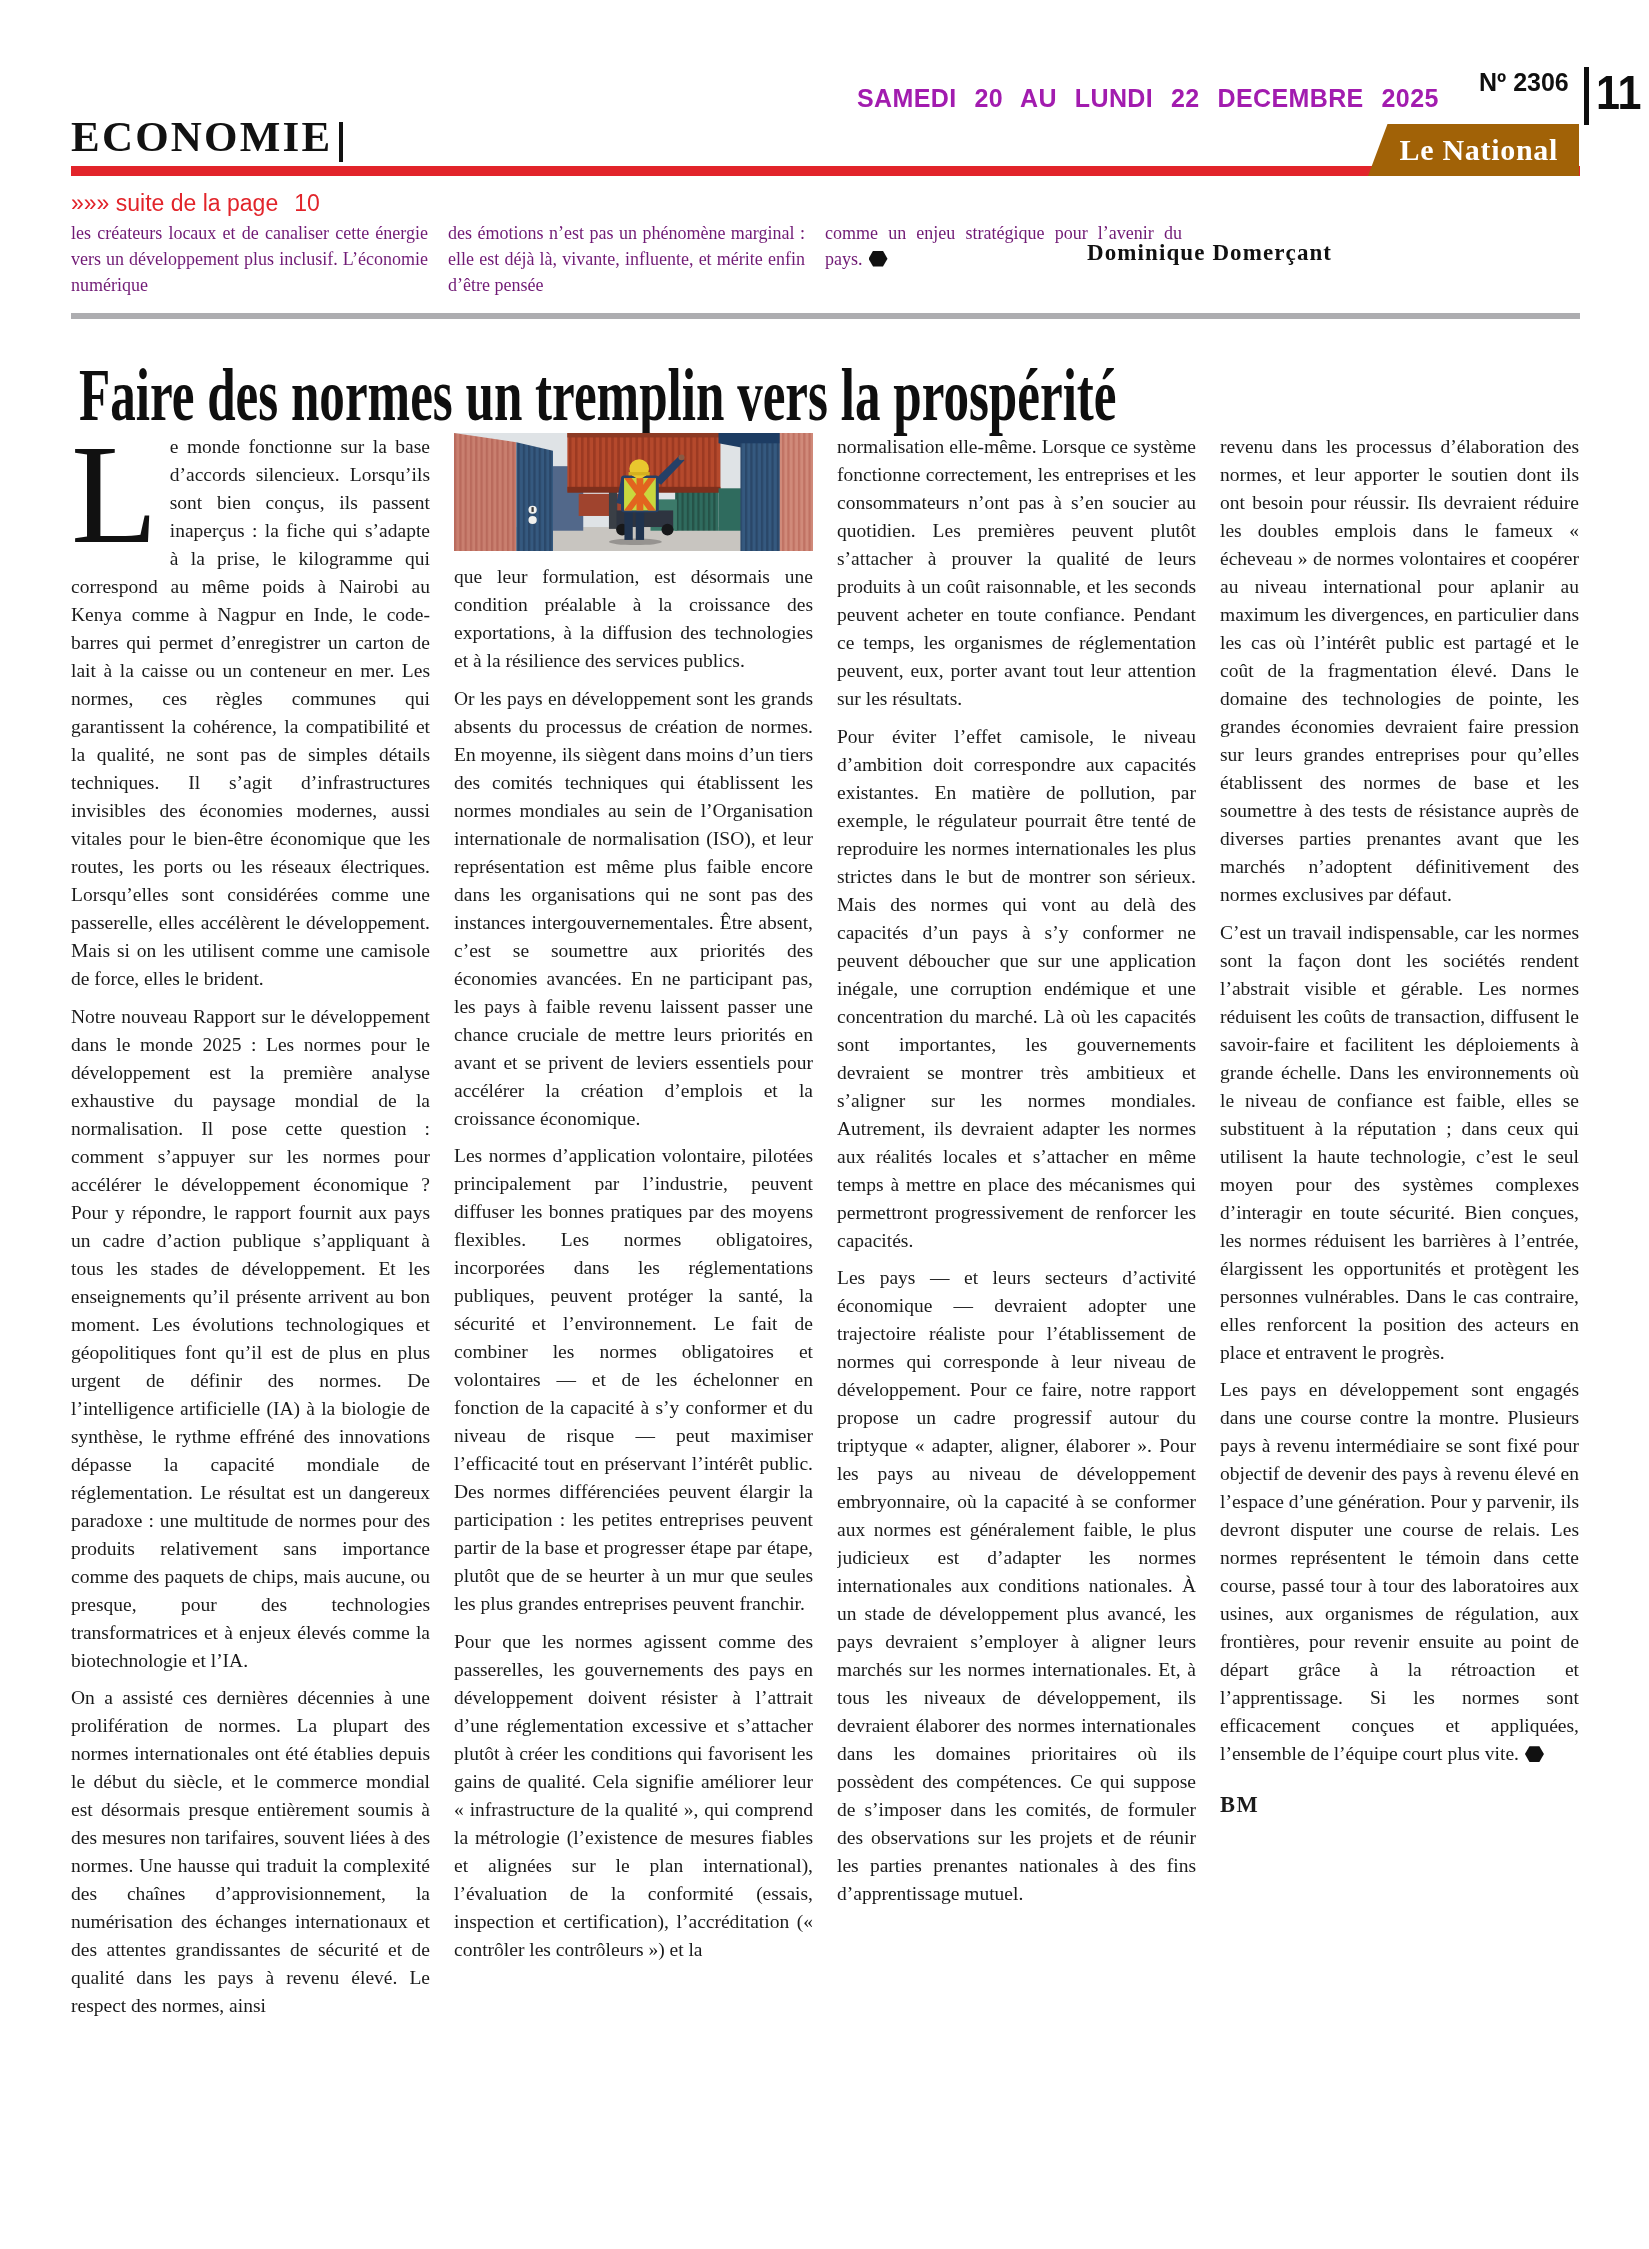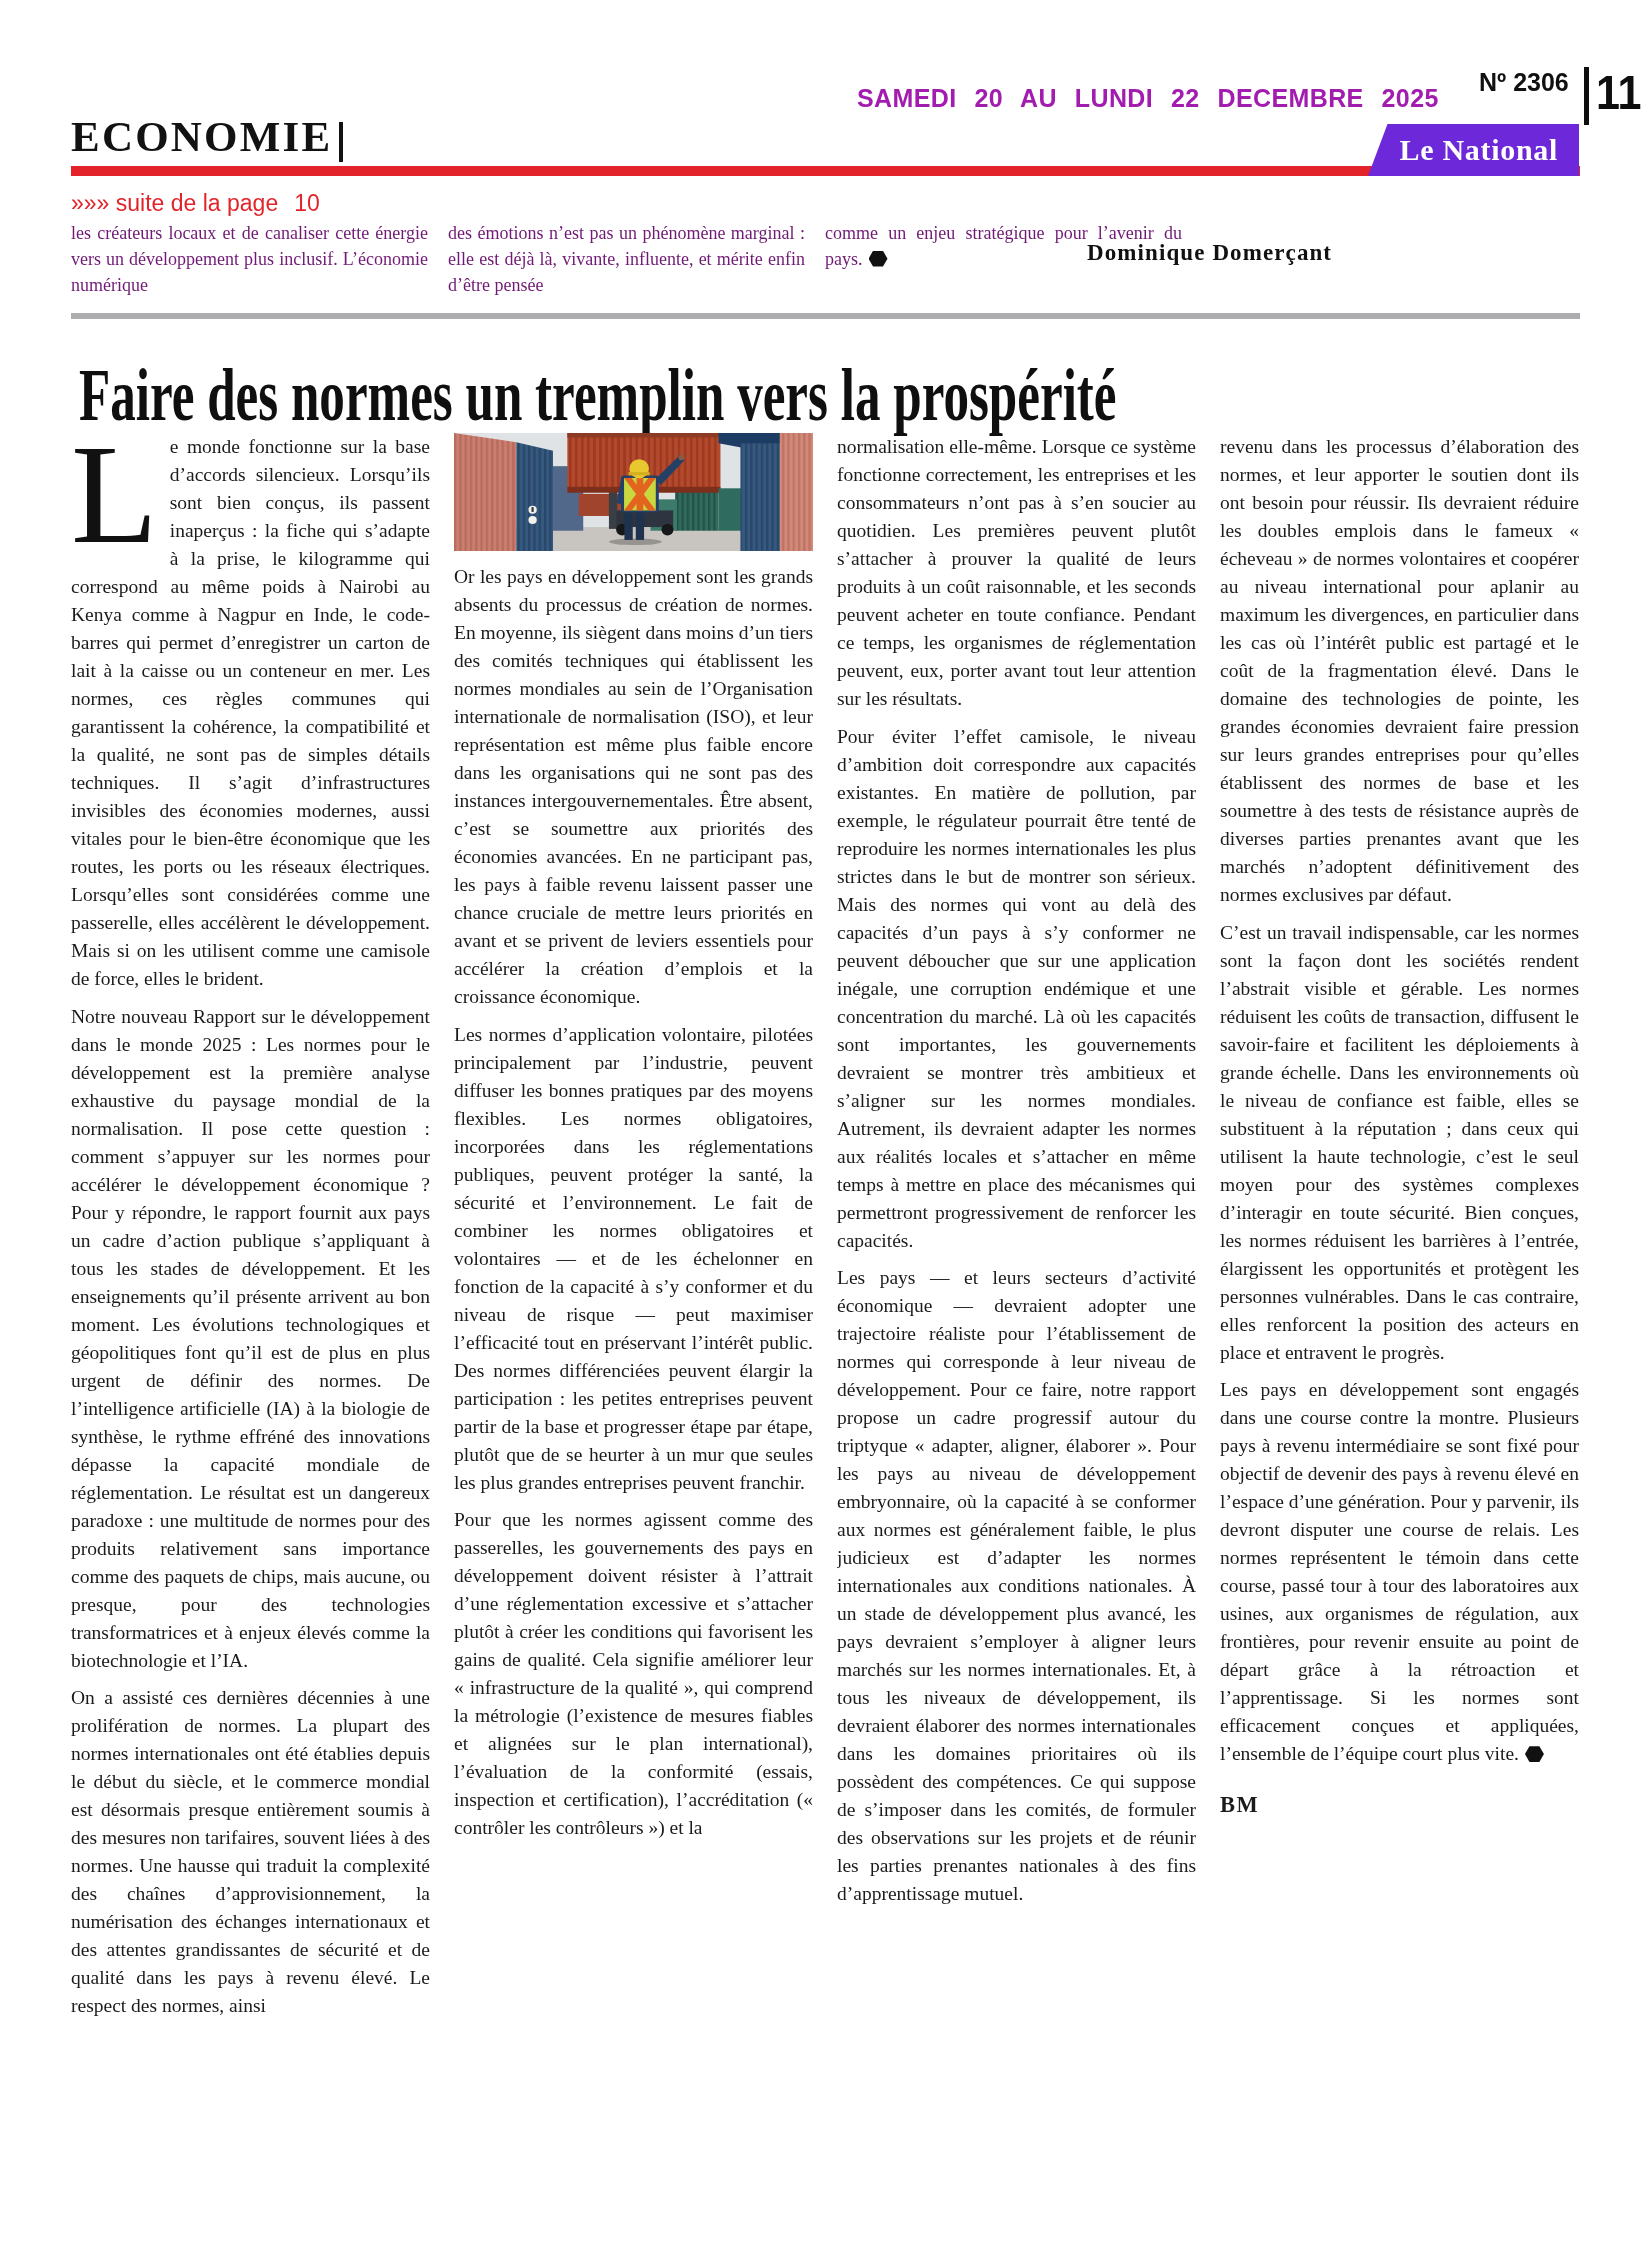--- a/index.html
+++ b/index.html
@@ -58,21 +58,21 @@
 <body>
 
 <div class="abs date-line">SAMEDI 20 AU LUNDI 22 DECEMBRE 2025</div>
 <div class="abs issue-no">Nº 2306</div>
 <div class="abs page-bar"></div>
 <div class="abs page-num">11</div>
 
 <div class="abs section-title">ECONOMIE</div>
 <div class="abs section-divider"></div>
 <div class="abs red-rule" style="background: rgb(226, 36, 42);"></div>
-<div class="abs masthead" id="masthead" style="background: #6d28d9;">
+<div class="abs masthead" id="masthead" style="background: #a16207;">
   <span>Le National</span>
 </div>
 
 <div class="abs kicker" id="kicker" style="color: rgb(226, 36, 42);">
   <span>»»» suite de la page</span><span class="pg">10</span>
 </div>
 
 <div class="abs strip-col strip-c1">les créateurs locaux et de canaliser cette énergie vers un développement plus inclusif. L’économie numérique</div>
 <div class="abs strip-col strip-c2">des émotions n’est pas un phénomène marginal : elle est déjà là, vivante, influente, et mérite enfin d’être pensée</div>
 <div class="abs strip-col strip-c3">
@@ -162,20 +162,21 @@
           <rect x="450" y="122" width="84" height="88" fill="#c9d83e"></rect>
           <polygon points="450,122 470,122 534,210 514,210" fill="#e2641f"></polygon>
           <polygon points="534,122 514,122 450,210 470,210" fill="#e2641f"></polygon>
           <rect x="483" y="122" width="18" height="88" fill="#e2641f"></rect>
           <rect x="478" y="104" width="26" height="16" fill="#1c2b40"></rect>
           <circle cx="490" cy="97" r="26" fill="#e9c72e"></circle>
           <rect x="462" y="106" width="56" height="9" fill="#d4b01f"></rect>
         </g>
       </svg>
     </figure>
+    <p>que leur formulation, est désormais une condition préalable à la croissance des exportations, à la diffusion des technologies et à la résilience des services publics.</p>
     <p>Or les pays en développement sont les grands absents du processus de création de normes. En moyenne, ils siègent dans moins d’un tiers des comités techniques qui établissent les normes mondiales au sein de l’Organisation internationale de normalisation (ISO), et leur représentation est même plus faible encore dans les organisations qui ne sont pas des instances intergouvernementales. Être absent, c’est se soumettre aux priorités des économies avancées. En ne participant pas, les pays à faible revenu laissent passer une chance cruciale de mettre leurs priorités en avant et se privent de leviers essentiels pour accélérer la création d’emplois et la croissance économique.</p>
     <p>Les normes d’application volontaire, pilotées principalement par l’industrie, peuvent diffuser les bonnes pratiques par des moyens flexibles. Les normes obligatoires, incorporées dans les réglementations publiques, peuvent protéger la santé, la sécurité et l’environnement. Le fait de combiner les normes obligatoires et volontaires — et de les échelonner en fonction de la capacité à s’y conformer et du niveau de risque — peut maximiser l’efficacité tout en préservant l’intérêt public. Des normes différenciées peuvent élargir la participation : les petites entreprises peuvent partir de la base et progresser étape par étape, plutôt que de se heurter à un mur que seules les plus grandes entreprises peuvent franchir.</p>
     <p>Pour que les normes agissent comme des passerelles, les gouvernements des pays en développement doivent résister à l’attrait d’une réglementation excessive et s’attacher plutôt à créer les conditions qui favorisent les gains de qualité. Cela signifie améliorer leur « infrastructure de la qualité », qui comprend la métrologie (l’existence de mesures fiables et alignées sur le plan international), l’évaluation de la conformité (essais, inspection et certification), l’accréditation (« contrôler les contrôleurs ») et la</p>
   </div>
 
   <div class="bodycol">
     <p>normalisation elle-même. Lorsque ce système fonctionne correctement, les entreprises et les consommateurs n’ont pas à s’en soucier au quotidien. Les premières peuvent plutôt s’attacher à prouver la qualité de leurs produits à un coût raisonnable, et les seconds peuvent acheter en toute confiance. Pendant ce temps, les organismes de réglementation peuvent, eux, porter avant tout leur attention sur les résultats.</p>
     <p>Pour éviter l’effet camisole, le niveau d’ambition doit correspondre aux capacités existantes. En matière de pollution, par exemple, le régulateur pourrait être tenté de reproduire les normes internationales les plus strictes dans le but de montrer son sérieux. Mais des normes qui vont au delà des capacités d’un pays à s’y conformer ne peuvent déboucher que sur une application inégale, une corruption endémique et une concentration du marché. Là où les capacités sont importantes, les gouvernements devraient se montrer très ambitieux et s’aligner sur les normes mondiales. Autrement, ils devraient adapter les normes aux réalités locales et s’attacher en même temps à mettre en place des mécanismes qui permettront progressivement de renforcer les capacités.</p>
     <p>Les pays — et leurs secteurs d’activité économique — devraient adopter une trajectoire réaliste pour l’établissement de normes qui corresponde à leur niveau de développement. Pour ce faire, notre rapport propose un cadre progressif autour du triptyque « adapter, aligner, élaborer ». Pour les pays au niveau de développement embryonnaire, où la capacité à se conformer aux normes est généralement faible, le plus judicieux est d’adapter les normes internationales aux conditions nationales. À un stade de développement plus avancé, les pays devraient s’employer à aligner leurs marchés sur les normes internationales. Et, à tous les niveaux de développement, ils devraient élaborer des normes internationales dans les domaines prioritaires où ils possèdent des compétences. Ce qui suppose de s’imposer dans les comités, de formuler des observations sur les projets et de réunir les parties prenantes nationales à des fins d’apprentissage mutuel.</p>
   </div>

